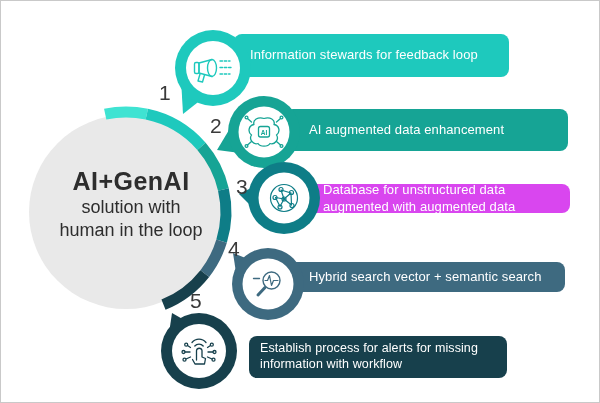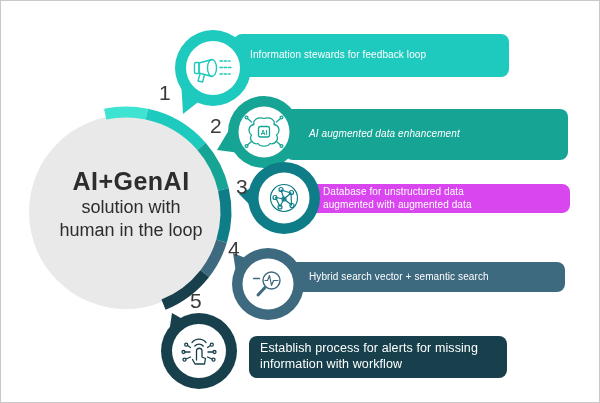--- a/index.html
+++ b/index.html
@@ -5,21 +5,21 @@
   html,body{margin:0;padding:0;background:#ffffff;}
   #stage{
     position:relative;width:600px;height:403px;box-sizing:border-box;
     border:1px solid #c9c9c9;background:#ffffff;overflow:hidden;
     font-family:"Liberation Sans", sans-serif;
   }
   #diagram-svg{position:absolute;left:0;top:0;z-index:2;pointer-events:none;}
   .bar{
     position:absolute;z-index:1;border-radius:8px;color:#ffffff;
     display:flex;flex-direction:column;justify-content:center;
-    font-size:10px;line-height:1.25;letter-spacing:0.1px;white-space:nowrap;
+    font-size:13px;line-height:1.25;letter-spacing:0.1px;white-space:nowrap;
   }
   .num{
     position:absolute;z-index:3;font-size:21px;color:#3a3a3a;
     font-weight:500;
   }
   .center-text{
     position:absolute;z-index:3;left:25px;top:166px;width:210px;
     text-align:center;color:#2d2d2d;
   }
   .center-text .heading{font-size:25px;font-weight:bold;letter-spacing:0.5px;}
@@ -27,21 +27,21 @@
 </style>
 </head>
 <body>
 
 <div id="stage">
 
   <div class="bar" style="left: 233px; top: 33px; width: 259px; height: 43px; padding-left: 16px; background-color: rgb(30, 201, 189);">
     <div>Information stewards for feedback loop</div>
     <div></div>
   </div>
-  <div class="bar" style="left: 284px; top: 108px; width: 259px; height: 51px; padding-left: 24px; background-color: rgb(22, 164, 149); font-style: italic;">
+  <div class="bar" style="left: 284px; top: 108px; width: 259px; height: 42px; padding-left: 24px; background-color: rgb(22, 164, 149);">
     <div>AI augmented data enhancement</div>
     <div></div>
   </div>
   <div class="bar" style="left: 302px; top: 183px; width: 247px; height: 29px; padding-left: 20px; background-color: #d946ef;">
     <div>Database for unstructured data</div>
     <div>augmented with augmented data</div>
   </div>
   <div class="bar" style="left: 287px; top: 261px; width: 256px; height: 30px; padding-left: 21px; background-color: rgb(62, 106, 128);">
     <div>Hybrid search vector + semantic search</div>
     <div></div>

